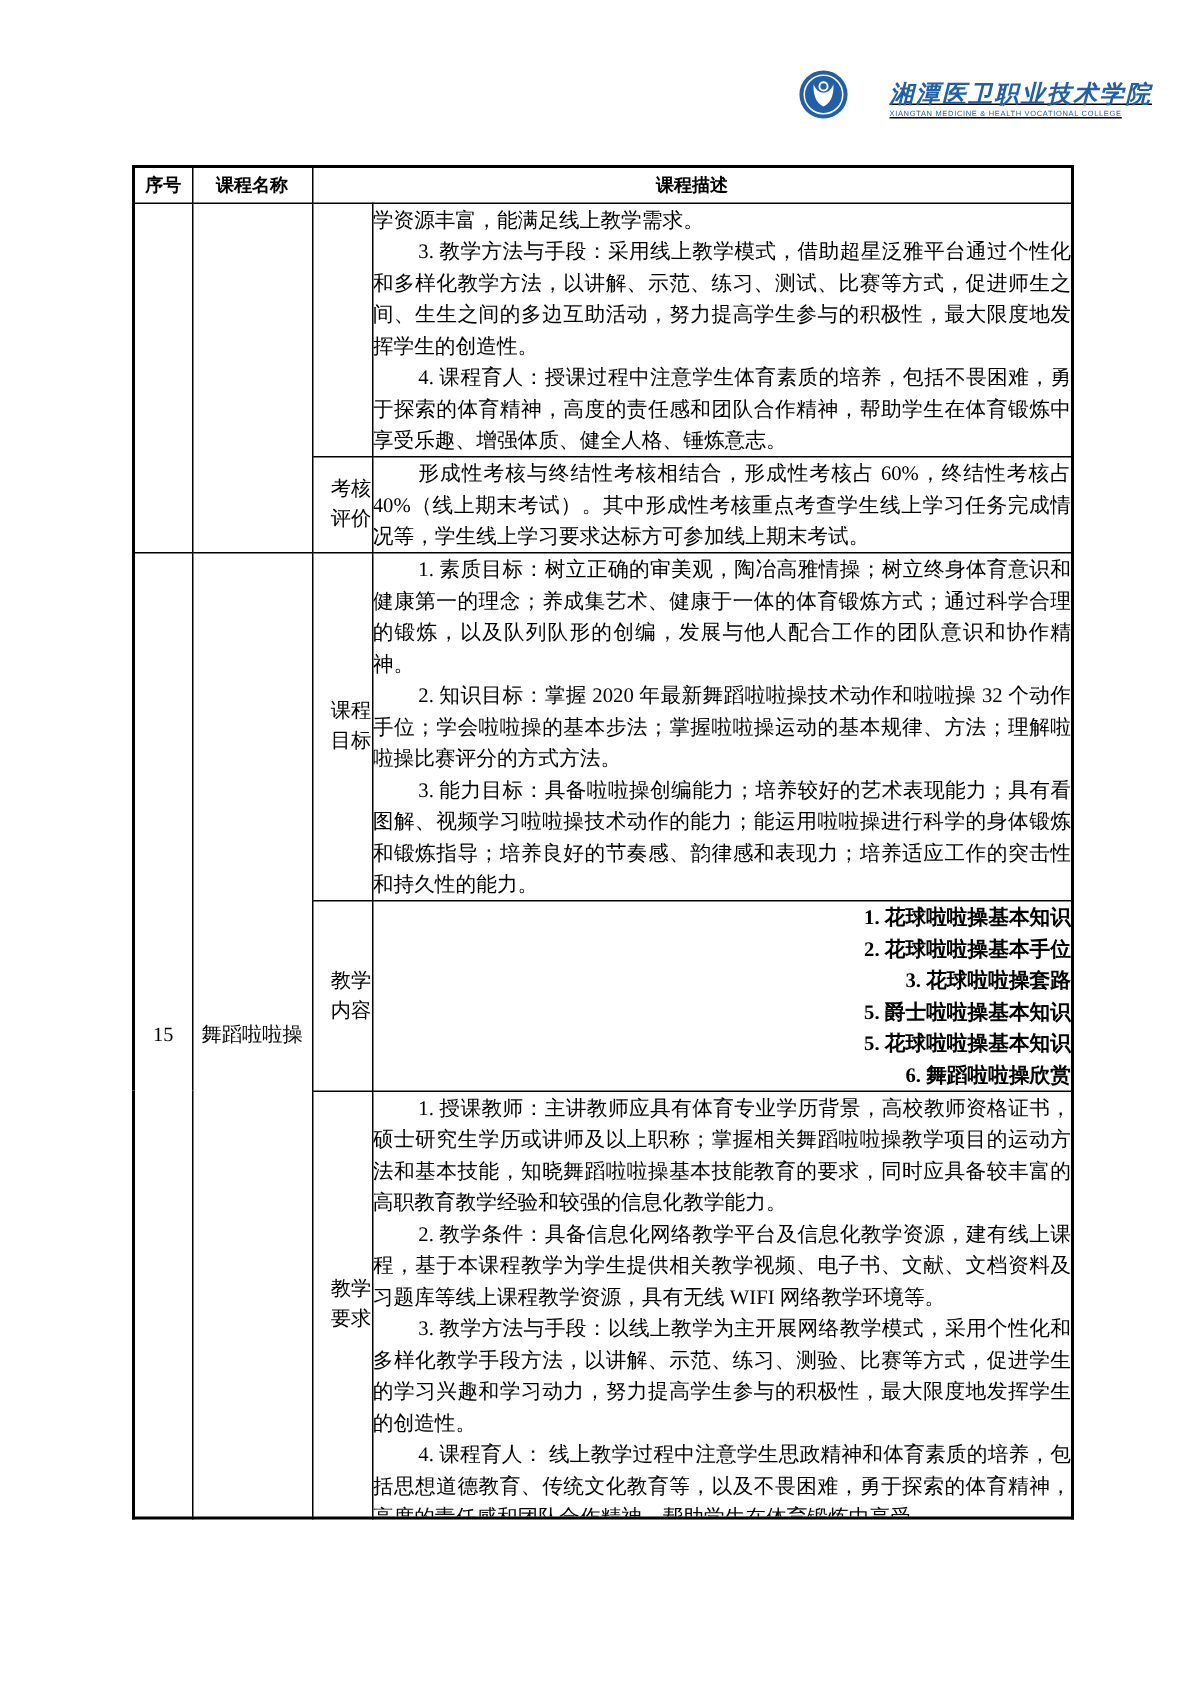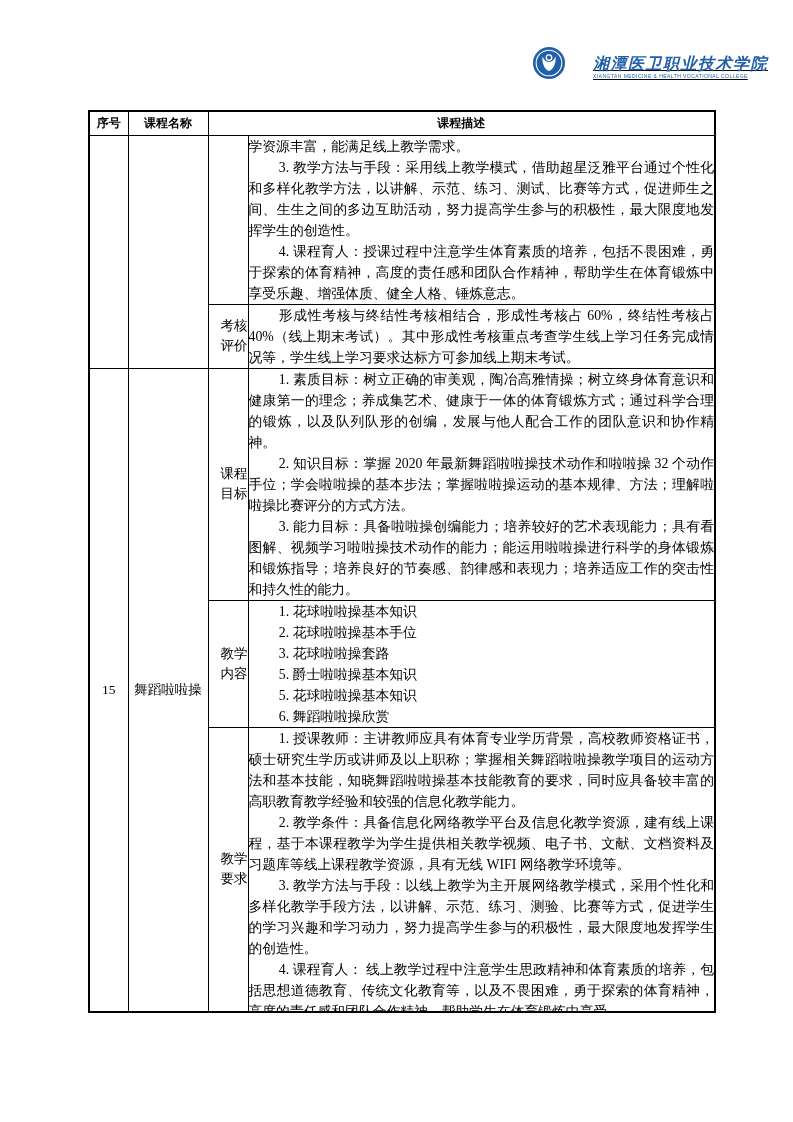--- a/index.html
+++ b/index.html
@@ -55,21 +55,21 @@
     font-size: 13.8px; line-height: 21px;
     text-align: justify;
   }
   .h-a1 .content-inner { height: 168px; }
   .h-a2 .content-inner { height: 63px; }
   .h-b1 .content-inner { height: 231px; }
   .h-b2 .content-inner { height: 126px; }
   .h-b3 .content-inner { height: 283px; }
   p.para { margin: 0; text-indent: 2.2em; }
   p.para.no-indent { text-indent: 0; }
-  p.list-line { margin: 0; text-indent: 2.2em; text-align: left; }
+  p.list-line { margin: 0; text-indent: 2.2em; text-align: right; font-weight: bold; }
 
   
   .page-number {
     position: absolute; left: 88px; width: 626px; top: 1024px;
     text-align: center; font-size: 13px;
   }
 </style>
 </head>
 <body>
 

